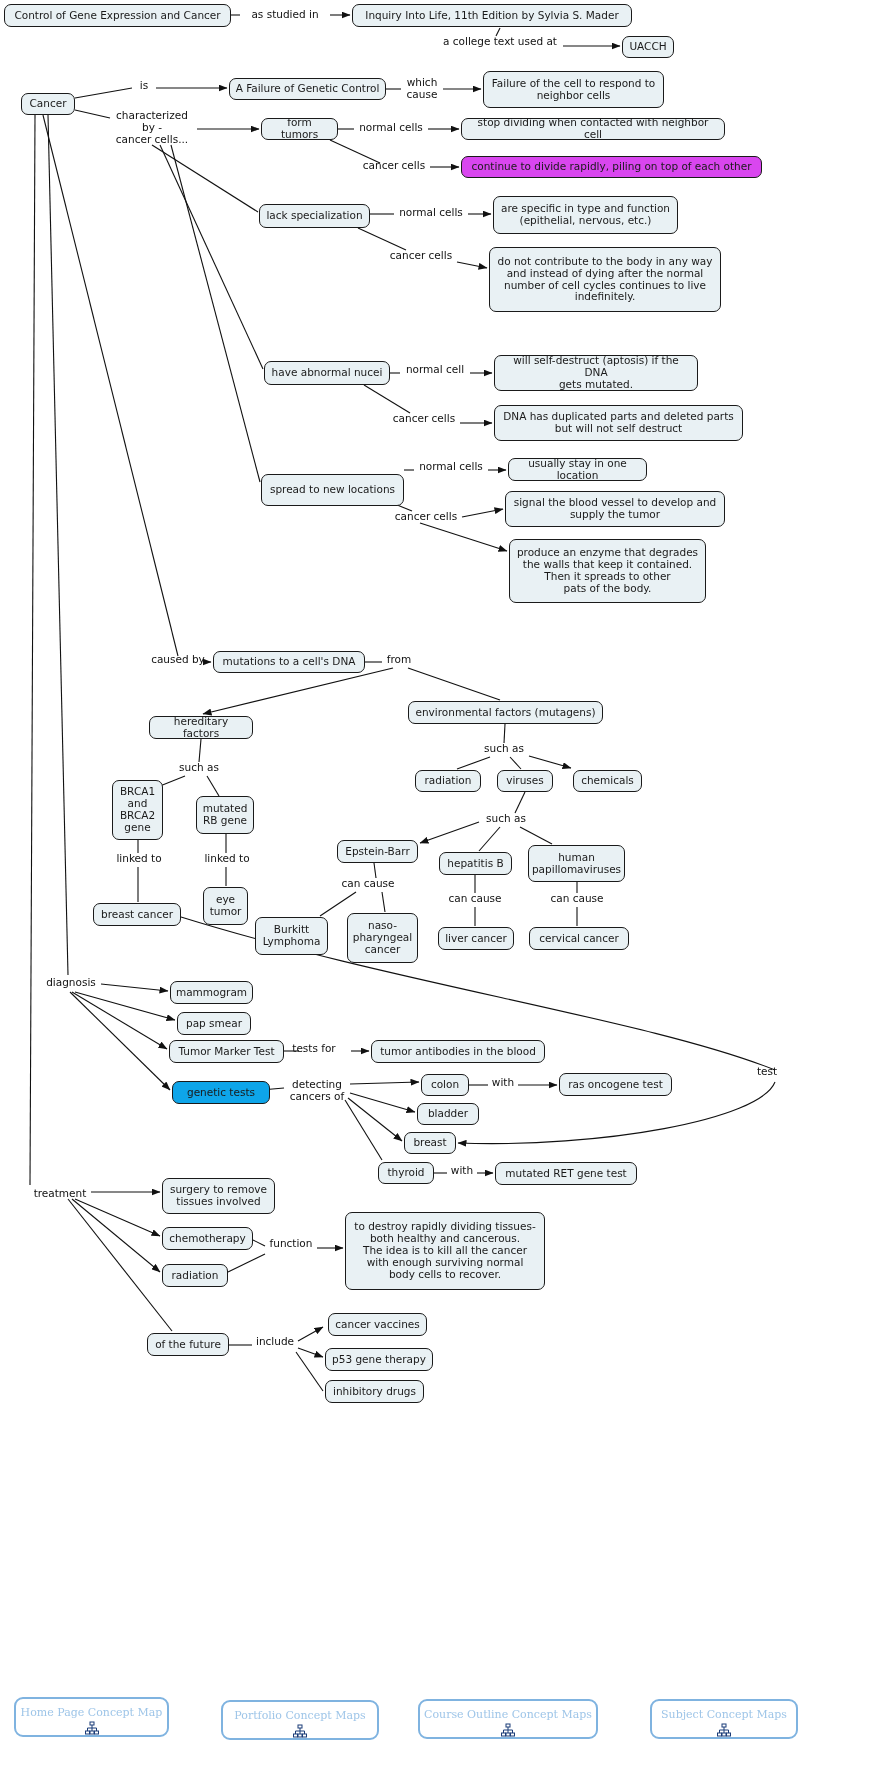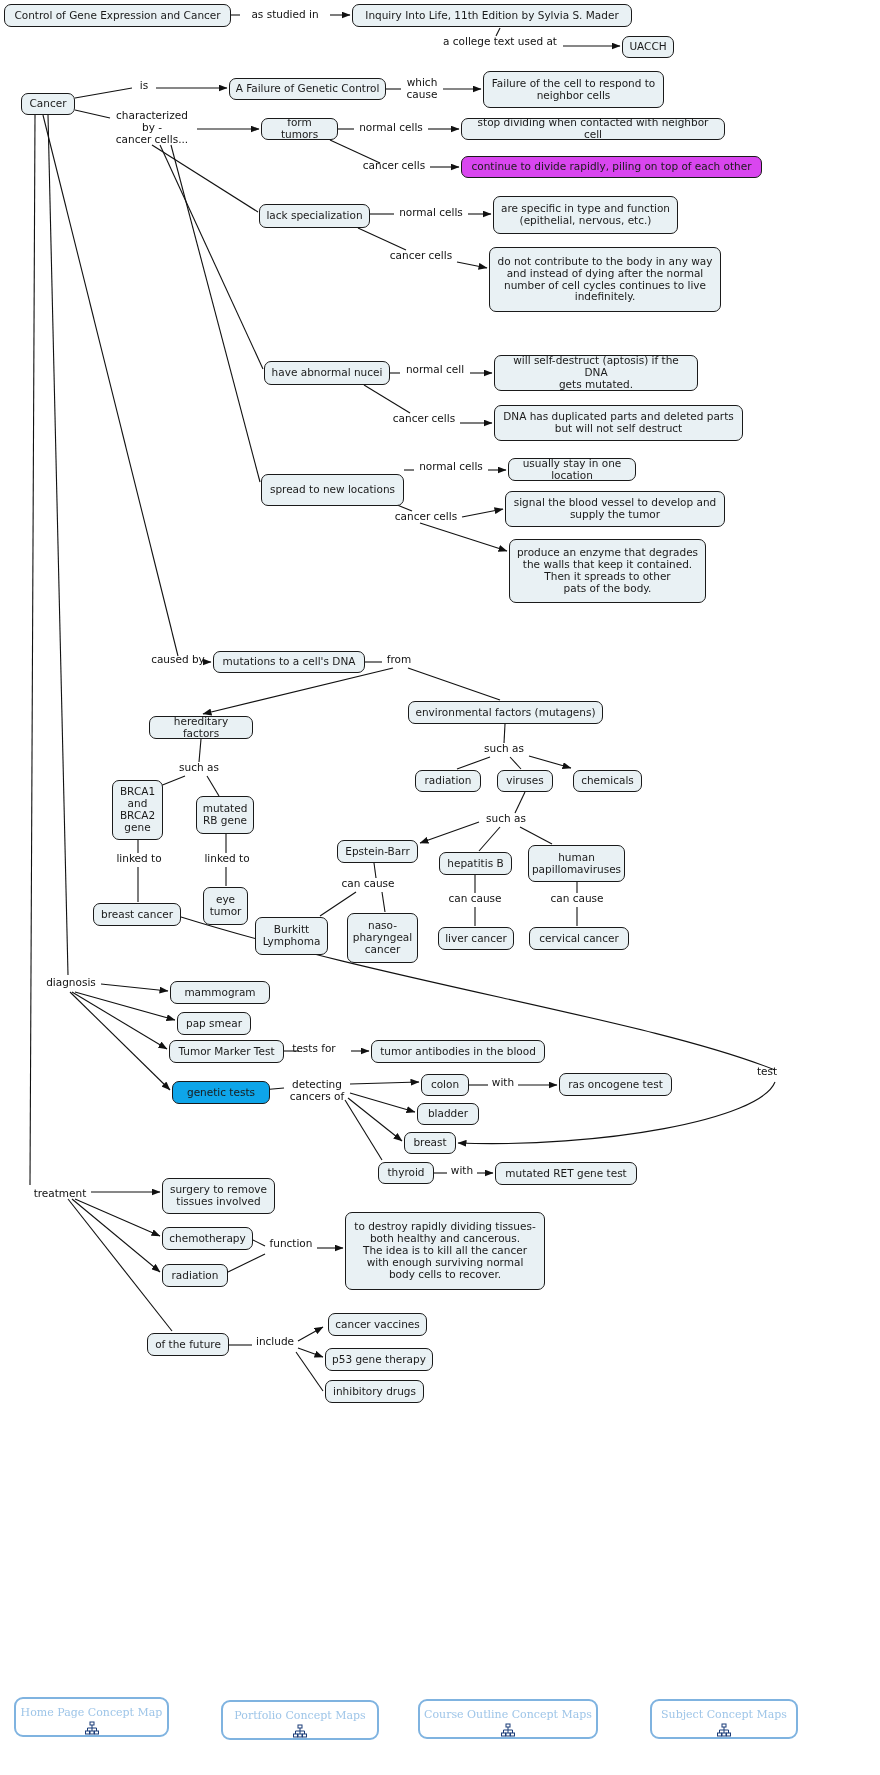--- a/index.html
+++ b/index.html
@@ -205,21 +205,21 @@
   <div class="node" style="left: 489px; top: 247px; width: 232px; height: 65px; background: rgb(233, 241, 244); border-color: rgb(26, 26, 26);">do not contribute to the body in any way
 and instead of dying after the normal
 number of cell cycles continues to live
 indefinitely.</div>
   <div class="node" style="left: 264px; top: 361px; width: 126px; height: 24px; background: rgb(233, 241, 244); border-color: rgb(26, 26, 26);">have abnormal nucei</div>
   <div class="node" style="left: 494px; top: 355px; width: 204px; height: 36px; background: rgb(233, 241, 244); border-color: rgb(26, 26, 26);">will self-destruct (aptosis) if the DNA
 gets mutated.</div>
   <div class="node" style="left: 494px; top: 405px; width: 249px; height: 36px; background: rgb(233, 241, 244); border-color: rgb(26, 26, 26);">DNA has duplicated parts and deleted parts
 but will not self destruct</div>
   <div class="node" style="left: 261px; top: 474px; width: 143px; height: 32px; background: rgb(233, 241, 244); border-color: rgb(26, 26, 26);">spread to new locations</div>
-  <div class="node" style="left: 508px; top: 458px; width: 128px; height: 23px; background: rgb(233, 241, 244); border-color: rgb(26, 26, 26);">usually stay in one location</div>
+  <div class="node" style="left: 508px; top: 458px; width: 139px; height: 23px; background: rgb(233, 241, 244); border-color: rgb(26, 26, 26);">usually stay in one location</div>
   <div class="node" style="left: 505px; top: 491px; width: 220px; height: 36px; background: rgb(233, 241, 244); border-color: rgb(26, 26, 26);">signal the blood vessel to develop and
 supply the tumor</div>
   <div class="node" style="left: 509px; top: 539px; width: 197px; height: 64px; background: rgb(233, 241, 244); border-color: rgb(26, 26, 26);">produce an enzyme that degrades
 the walls that keep it contained.
 Then it spreads to other
 pats of the body.</div>
   <div class="node" style="left: 213px; top: 651px; width: 152px; height: 22px; background: rgb(233, 241, 244); border-color: rgb(26, 26, 26);">mutations to a cell's DNA</div>
   <div class="node" style="left: 149px; top: 716px; width: 104px; height: 23px; background: rgb(233, 241, 244); border-color: rgb(26, 26, 26);">hereditary factors</div>
   <div class="node" style="left: 408px; top: 701px; width: 195px; height: 23px; background: rgb(233, 241, 244); border-color: rgb(26, 26, 26);">environmental factors (mutagens)</div>
   <div class="node" style="left: 112px; top: 780px; width: 51px; height: 60px; background: rgb(233, 241, 244); border-color: rgb(26, 26, 26);">BRCA1
@@ -238,21 +238,21 @@
   <div class="node" style="left: 93px; top: 903px; width: 88px; height: 23px; background: rgb(233, 241, 244); border-color: rgb(26, 26, 26);">breast cancer</div>
   <div class="node" style="left: 203px; top: 887px; width: 45px; height: 38px; background: rgb(233, 241, 244); border-color: rgb(26, 26, 26);">eye
 tumor</div>
   <div class="node" style="left: 255px; top: 917px; width: 73px; height: 38px; background: rgb(233, 241, 244); border-color: rgb(26, 26, 26);">Burkitt
 Lymphoma</div>
   <div class="node" style="left: 347px; top: 913px; width: 71px; height: 50px; background: rgb(233, 241, 244); border-color: rgb(26, 26, 26);">naso-
 pharyngeal
 cancer</div>
   <div class="node" style="left: 438px; top: 927px; width: 76px; height: 23px; background: rgb(233, 241, 244); border-color: rgb(26, 26, 26);">liver cancer</div>
   <div class="node" style="left: 529px; top: 927px; width: 100px; height: 23px; background: rgb(233, 241, 244); border-color: rgb(26, 26, 26);">cervical cancer</div>
-  <div class="node" style="left: 170px; top: 981px; width: 100px; height: 23px; background: rgb(233, 241, 244); border-color: rgb(26, 26, 26);">mammogram</div>
+  <div class="node" style="left: 170px; top: 981px; width: 83px; height: 23px; background: rgb(233, 241, 244); border-color: rgb(26, 26, 26);">mammogram</div>
   <div class="node" style="left: 177px; top: 1012px; width: 74px; height: 23px; background: rgb(233, 241, 244); border-color: rgb(26, 26, 26);">pap smear</div>
   <div class="node" style="left: 169px; top: 1040px; width: 115px; height: 23px; background: rgb(233, 241, 244); border-color: rgb(26, 26, 26);">Tumor Marker Test</div>
   <div class="node" style="left: 371px; top: 1040px; width: 174px; height: 23px; background: rgb(233, 241, 244); border-color: rgb(26, 26, 26);">tumor antibodies in the blood</div>
   <div class="node" style="left: 172px; top: 1081px; width: 98px; height: 23px; background: #0ea5e9; border-color: rgb(26, 26, 26);">genetic tests</div>
   <div class="node" style="left: 421px; top: 1074px; width: 48px; height: 22px; background: rgb(233, 241, 244); border-color: rgb(26, 26, 26);">colon</div>
   <div class="node" style="left: 417px; top: 1103px; width: 62px; height: 22px; background: rgb(233, 241, 244); border-color: rgb(26, 26, 26);">bladder</div>
   <div class="node" style="left: 404px; top: 1132px; width: 52px; height: 22px; background: rgb(233, 241, 244); border-color: rgb(26, 26, 26);">breast</div>
   <div class="node" style="left: 378px; top: 1162px; width: 56px; height: 22px; background: rgb(233, 241, 244); border-color: rgb(26, 26, 26);">thyroid</div>
   <div class="node" style="left: 559px; top: 1073px; width: 113px; height: 23px; background: rgb(233, 241, 244); border-color: rgb(26, 26, 26);">ras oncogene test</div>
   <div class="node" style="left: 495px; top: 1162px; width: 142px; height: 23px; background: rgb(233, 241, 244); border-color: rgb(26, 26, 26);">mutated RET gene test</div>

